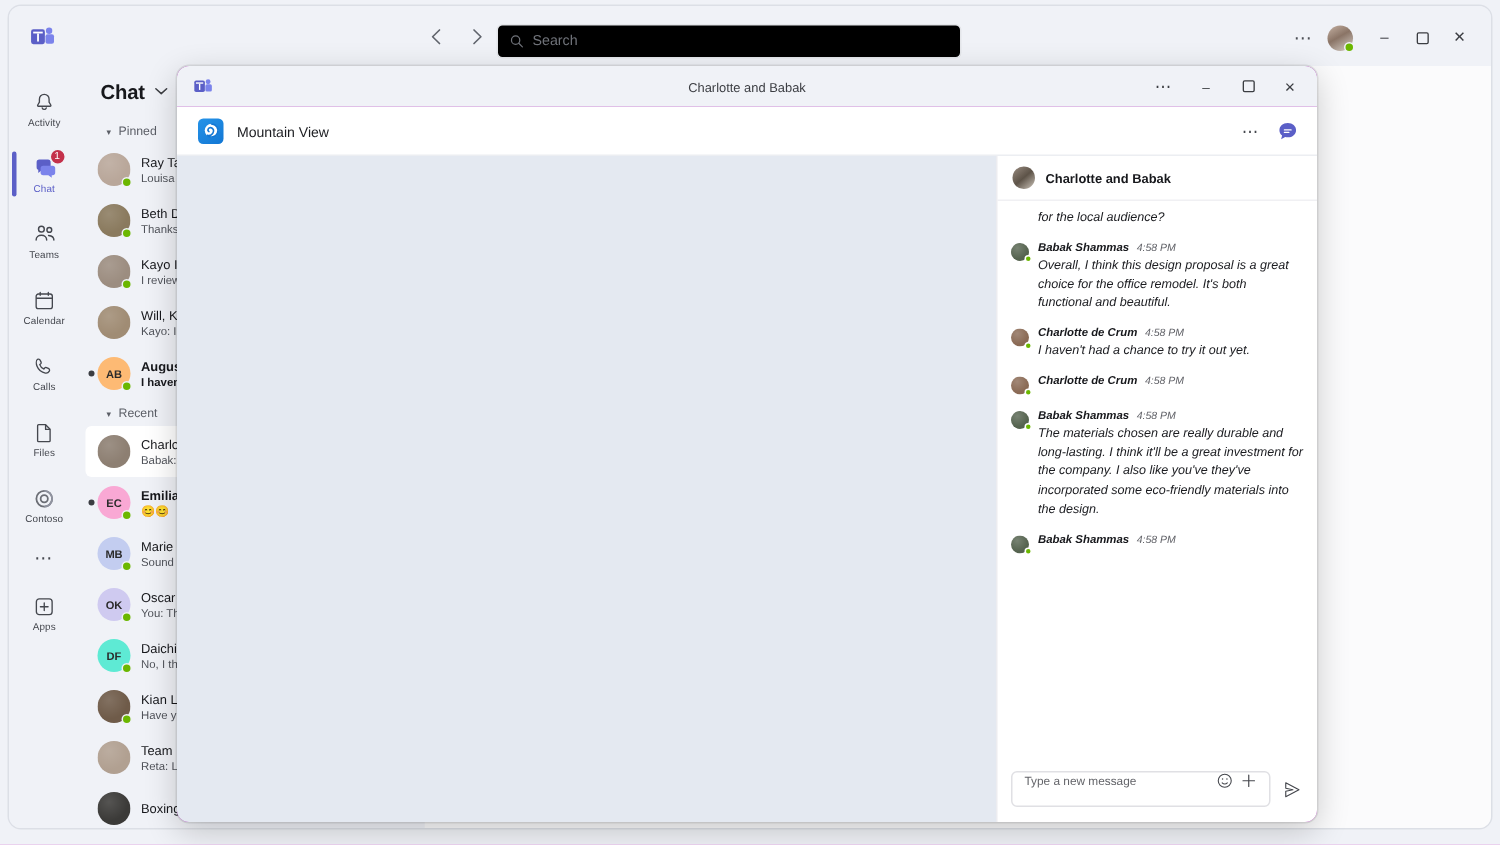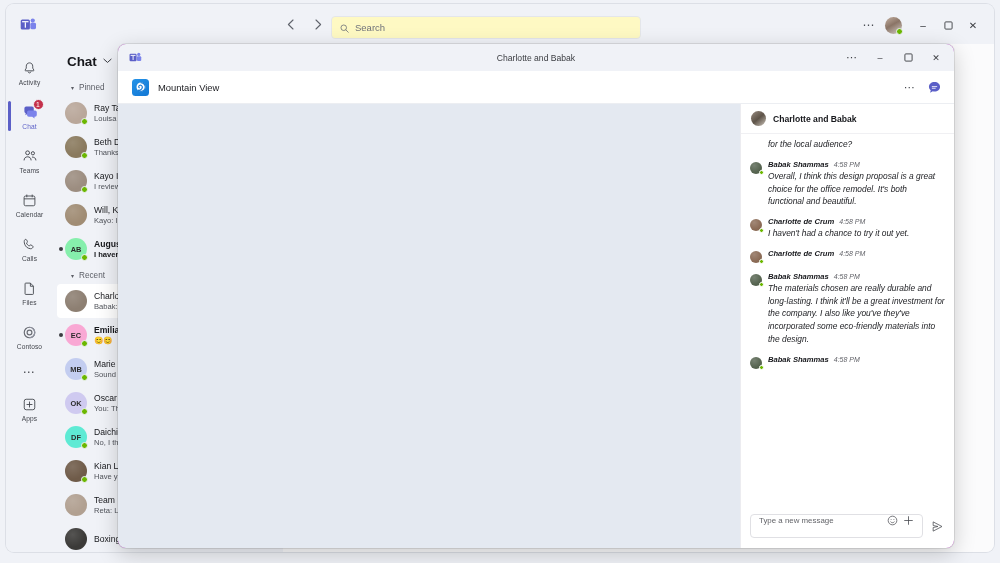--- a/index.html
+++ b/index.html
@@ -23,21 +23,21 @@
   }
   .tb-logo { width:44px; display:flex; align-items:center; justify-content:center; }
   .tb-logo svg { width:17px; height:17px; }
   .tb-navbtns { position:absolute; left:276px; top:11px; display:flex; gap:12px; }
   .navbtn {
     width:16px; height:18px; display:flex; align-items:center; justify-content:center;
     color:#60646c; font-size:13px; line-height:1;
   }
   .searchbox {
     position:absolute; left:325px; top:12px; width:310px; height:23px;
-    background:#fef9c3; border-radius:4px; border:1px solid #e4e6ea;
+    background:#000000; border-radius:4px; border:1px solid #e4e6ea;
     display:flex; align-items:center; padding:0 8px; gap:6px;
   }
   .search-ph { font-size:9.5px; color:#70737a; }
   .tb-right { position:absolute; right:10px; top:10px; display:flex; align-items:center; gap:3px; }
   .tb-ellipsis { width:22px;height:22px;display:flex;align-items:center;justify-content:center;color:#4b4e55;font-size:12px; letter-spacing:1px;}
   .avatar-sm { width:17px;height:17px;border-radius:50%; position:relative; overflow:visible; margin:0 7px 0 2px;}
   .avatar-img { width:100%;height:100%;border-radius:50%; background:linear-gradient(150deg,#c6b2a4 0%,#8a7466 45%,#d9d2cb 100%); }
   .pres-dot { position:absolute; right:-1px; bottom:-1px; width:7px;height:7px;border-radius:50%;
     background:#6bb700; border:1.4px solid #f0f2f7; }
   .wbtn { width:22px;height:22px; display:flex;align-items:center;justify-content:center; color:#3b3d42; font-size:10px; }
@@ -90,21 +90,21 @@
   .cl-name { font-size:8.6px; color:#17181c; white-space:nowrap; overflow:hidden; }
   .cl-name.bold { font-weight:bold; }
   .cl-prev { font-size:7.6px; color:#50535a; white-space:nowrap; overflow:hidden; margin-top:1px;}
   .cl-prev.bold { font-weight:bold; color:#17181c; }
 
   
   .main-stage { position:absolute; left:277px; top:40px; right:0; bottom:0; background:#fbfbfc; }
 
   
   .popout {
-    position:absolute; left:118px; top:44px; width:836px; height:504px;
+    position:absolute; left:118px; top:44px; width:760px; height:504px;
     background:#a21caf; border-radius:8px; overflow:hidden;
     box-shadow:0 6px 22px rgba(0,0,0,.20), 0 0 0 1px rgba(0,0,0,.09);
   }
   .po-title {
     height:27px; background:#f0f2f7; display:flex; align-items:center; position:relative;
   }
   .po-logo { width:34px; display:flex; align-items:center; justify-content:center; }
   .po-logo svg { width:13px;height:13px; }
   .po-titletext {
     position:absolute; left:0; right:0; text-align:center; font-size:8.6px; color:#3b3d42;
@@ -357,21 +357,21 @@
           </div>
           <div class="cl-row">
             <div class="av" style="background: radial-gradient(circle at 35% 30%, rgba(255, 255, 255, 0.133), transparent 60%), rgb(160, 140, 116);"></div>
             <div class="cl-txt">
               <div class="cl-name">Will, K</div>
               <div class="cl-prev">Kayo: I</div>
             </div>
           </div>
           <div class="cl-row">
             <div class="unread-dot"></div>
-            <div class="av" style="background: #86efac;">AB<span class="pd"></span></div>
+            <div class="av" style="background: #fdba74;">AB<span class="pd"></span></div>
             <div class="cl-txt">
               <div class="cl-name bold">Augus</div>
               <div class="cl-prev bold">I haven</div>
             </div>
           </div>
           <div class="cl-section">
             <span class="sec-chev">▾</span>
             <span>Recent</span>
           </div>
           <div class="cl-row selected">

